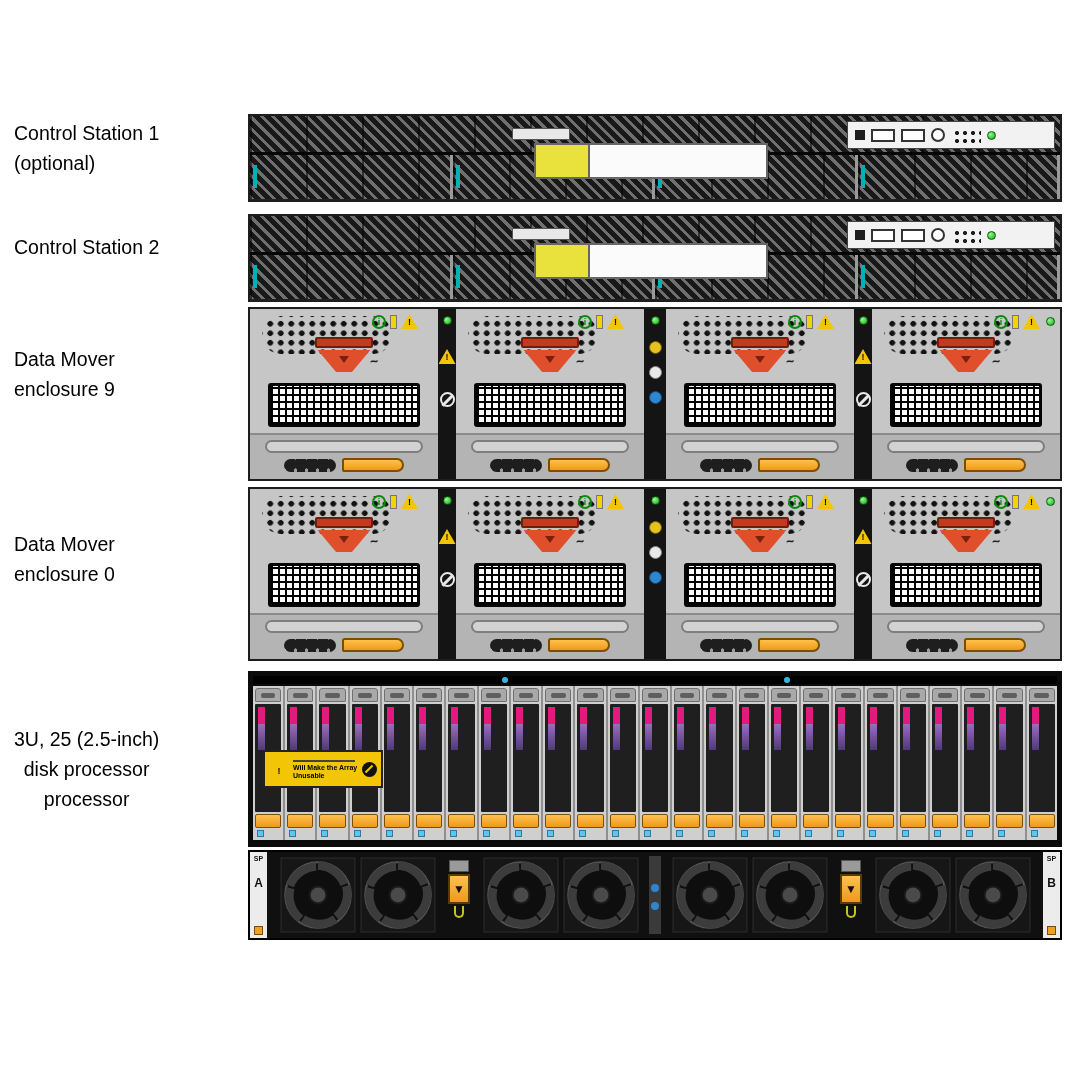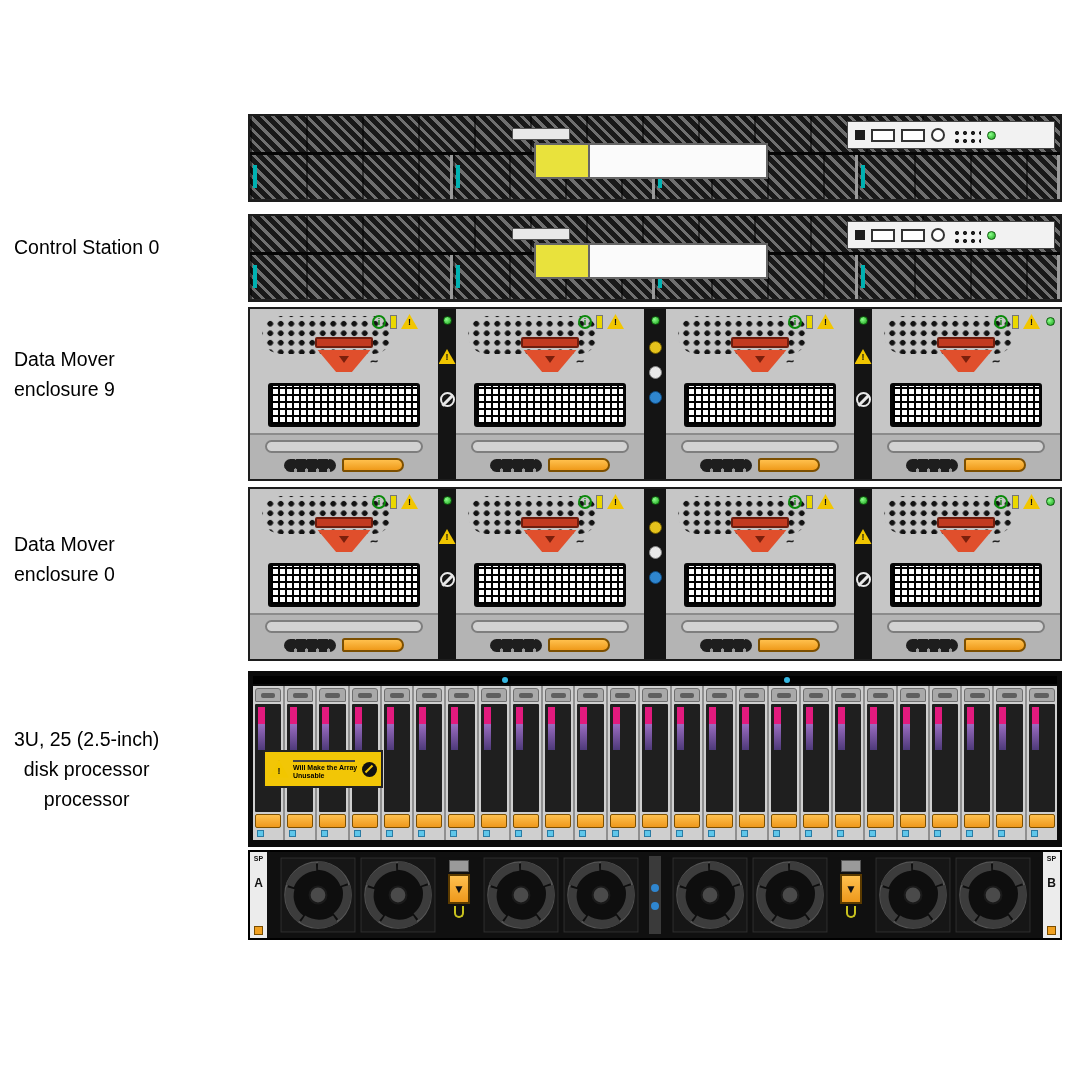--- a/index.html
+++ b/index.html
@@ -133,22 +133,26 @@
 
   
   .caption { position:absolute; left:248px; width:814px; top:951px; text-align:right;
              font-size:13.5px; font-weight:bold; color:#1a1a1a; }
 </style>
 </head>
 <body>
 
 <div class="canvas">
 
+  <div class="label" id="lbl-cs1">
+    <div>Control Station 1</div>
+    <div>(optional)</div>
+  </div>
   <div class="label" id="lbl-cs0">
-    <div>Control Station 0</div>
+    <div>Control Station 2</div>
   </div>
   <div class="label" id="lbl-dm1">
     <div>Data Mover</div>
     <div>enclosure 9</div>
   </div>
   <div class="label" id="lbl-dm0">
     <div>Data Mover</div>
     <div>enclosure 0</div>
   </div>
   <div class="label" id="lbl-dpe">

